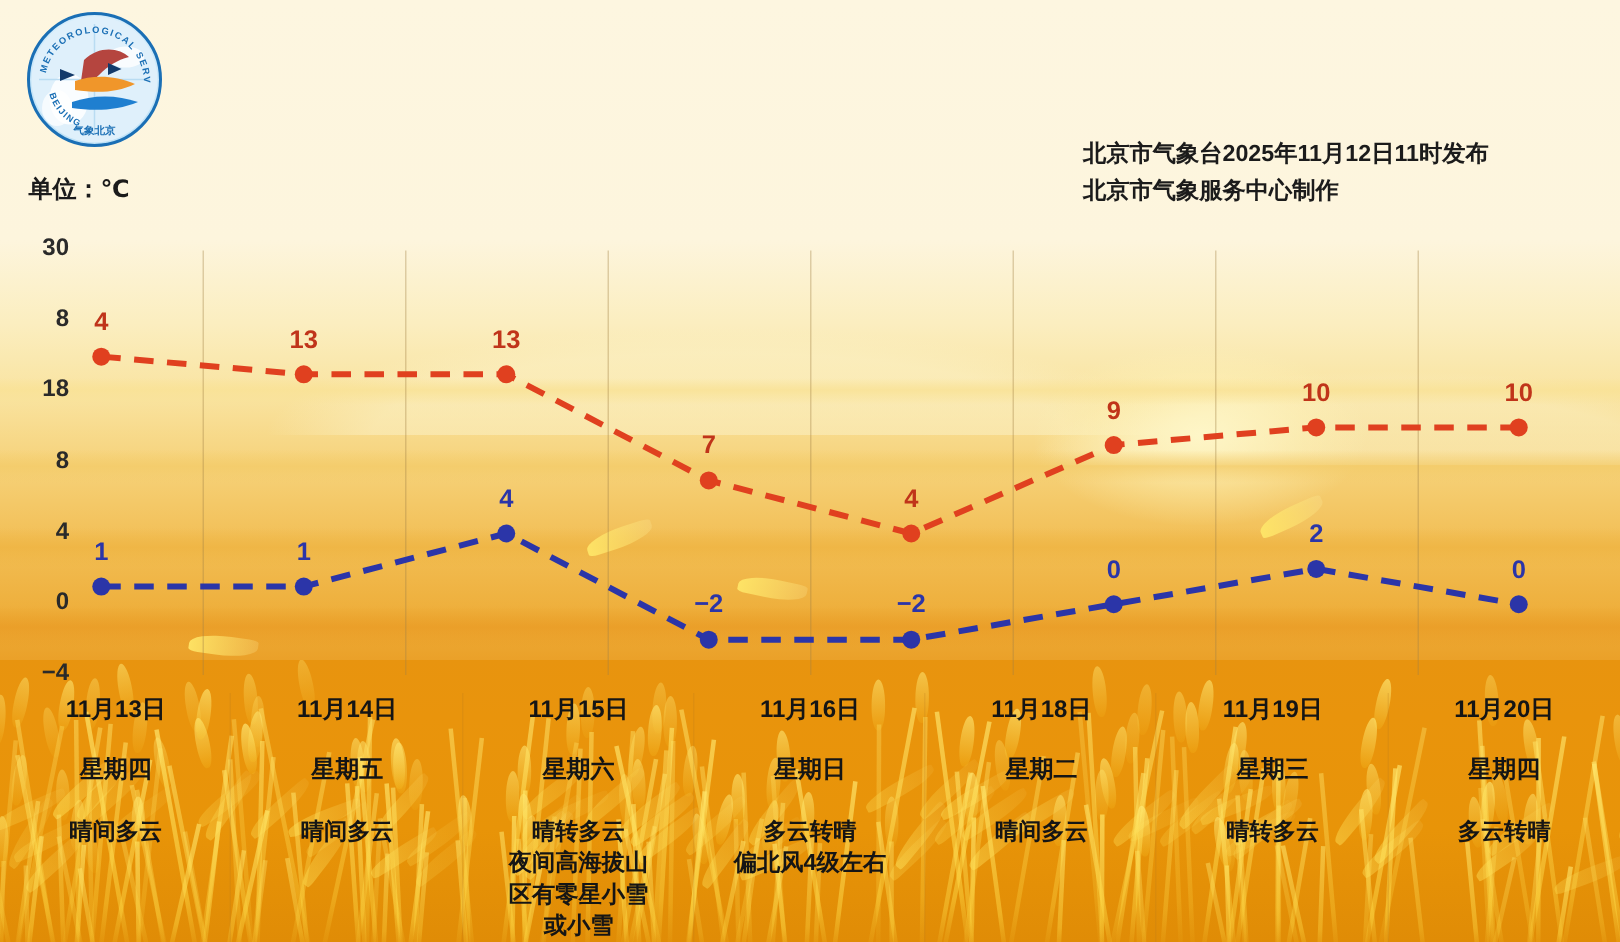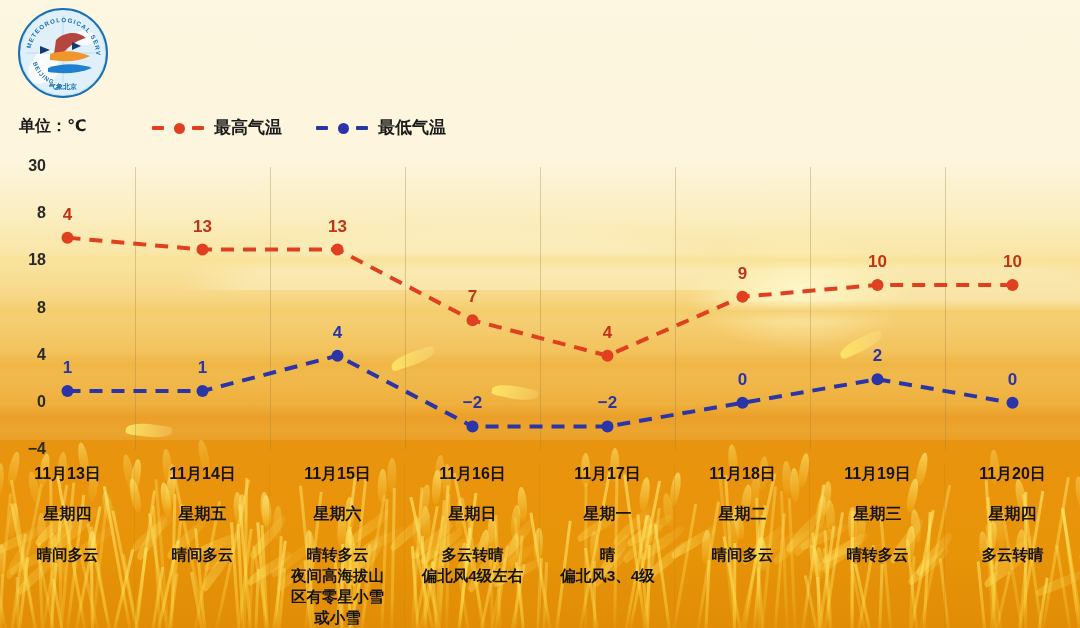--- a/index.html
+++ b/index.html
@@ -617,40 +617,26 @@
           <textPath href="#arcTop" startOffset="6%">METEOROLOGICAL SERVICE</textPath>
         </text>
         <text font-size="6" font-family="'Liberation Sans', sans-serif" font-weight="bold" fill="#1a6fb5" letter-spacing="1">
           <textPath href="#arcBot" startOffset="8%">BEIJING</textPath>
         </text>
         <text x="43" y="79" font-size="7" text-anchor="middle" font-family="'Liberation Sans', sans-serif" font-weight="bold" fill="#1a6fb5">气象北京</text>
       </svg>
     </div>
   </div>
 
+  <div class="issue-block">
+    <div>北京市气象台2025年11月12日11时发布</div>
+    <div>北京市气象服务中心制作</div>
+  </div>
   <div class="unit-label">单位：℃</div>
 
-  <div class="legend">
-    <div class="legend-item">
-      <span class="legend-line">
-        <span class="seg" style="left:0; width:12px; background:#e0401f;"></span>
-        <span class="dot" style="background:#e0401f;"></span>
-        <span class="seg" style="left:40px; width:12px; background:#e0401f;"></span>
-      </span>
-      <span class="legend-label">最高气温</span>
-    </div>
-    <div class="legend-item">
-      <span class="legend-line">
-        <span class="seg" style="left:0; width:12px; background:#2b35a8;"></span>
-        <span class="dot" style="background:#2b35a8;"></span>
-        <span class="seg" style="left:40px; width:12px; background:#2b35a8;"></span>
-      </span>
-      <span class="legend-label">最低气温</span>
-    </div>
-  </div>
 
   <div class="chart">
     <div id="y-axis">
         <div class="y-label" style="left: 0px; top: 7px;">30</div>
         <div class="y-label" style="left: 0px; top: 54.1667px;">8</div>
         <div class="y-label" style="left: 0px; top: 101.333px;">18</div>
         <div class="y-label" style="left: 0px; top: 148.5px;">8</div>
         <div class="y-label" style="left: 0px; top: 195.667px;">4</div>
         <div class="y-label" style="left: 0px; top: 242.833px;">0</div>
         <div class="y-label" style="left: 0px; top: 290px;">−4</div>
@@ -729,27 +715,20 @@
         <div class="col-sep"></div>
       </div>
       <div class="day-col">
         <div class="day-date">11月16日</div>
         <div class="day-week">星期日</div>
         <div class="day-desc">多云转晴
 偏北风4级左右</div>
         <div class="col-sep"></div>
       </div>
       <div class="day-col">
-        <div class="day-date">11月17日</div>
-        <div class="day-week">星期一</div>
-        <div class="day-desc">晴
-偏北风3、4级</div>
-        <div class="col-sep"></div>
-      </div>
-      <div class="day-col">
         <div class="day-date">11月18日</div>
         <div class="day-week">星期二</div>
         <div class="day-desc">晴间多云</div>
         <div class="col-sep"></div>
       </div>
       <div class="day-col">
         <div class="day-date">11月19日</div>
         <div class="day-week">星期三</div>
         <div class="day-desc">晴转多云</div>
         <div class="col-sep"></div>

